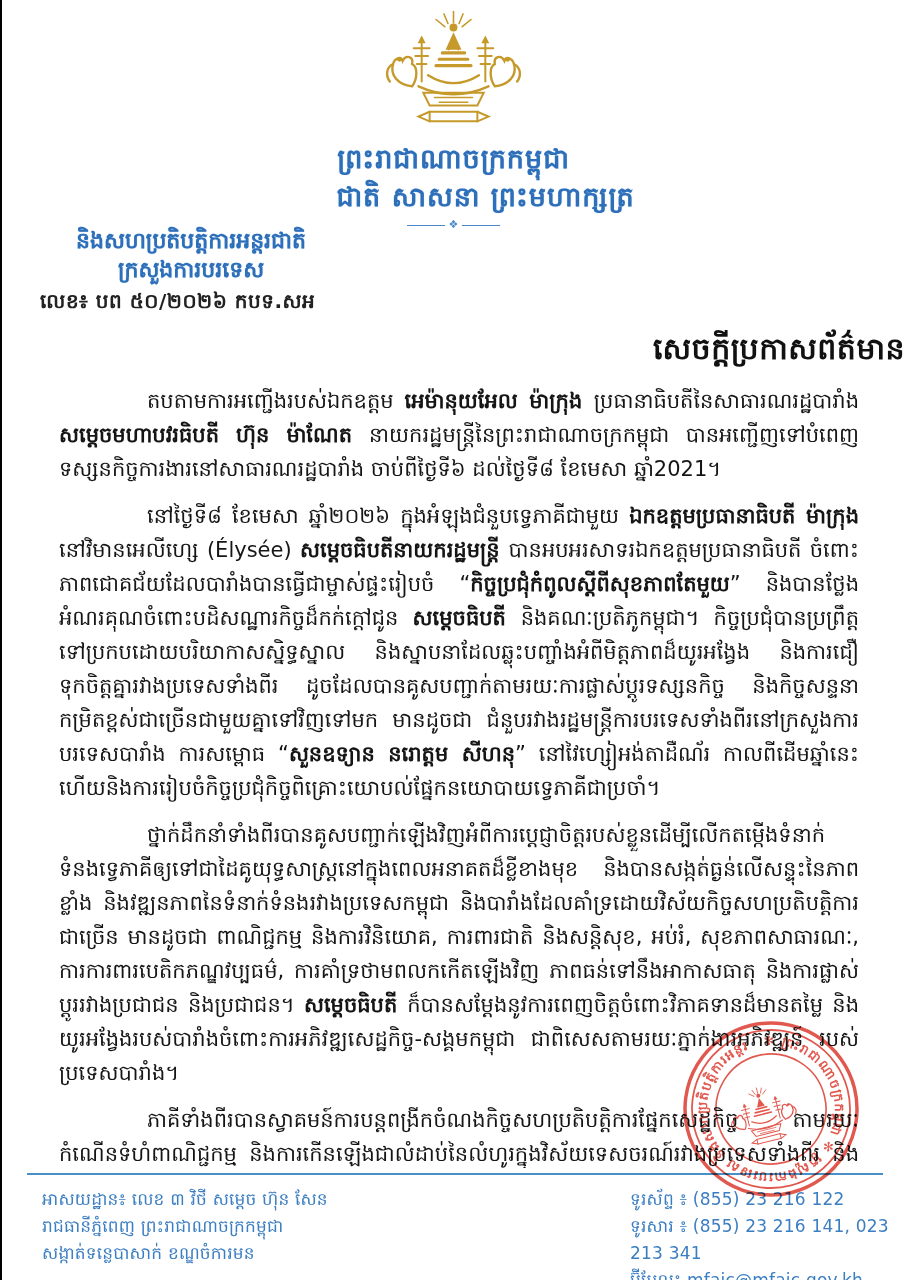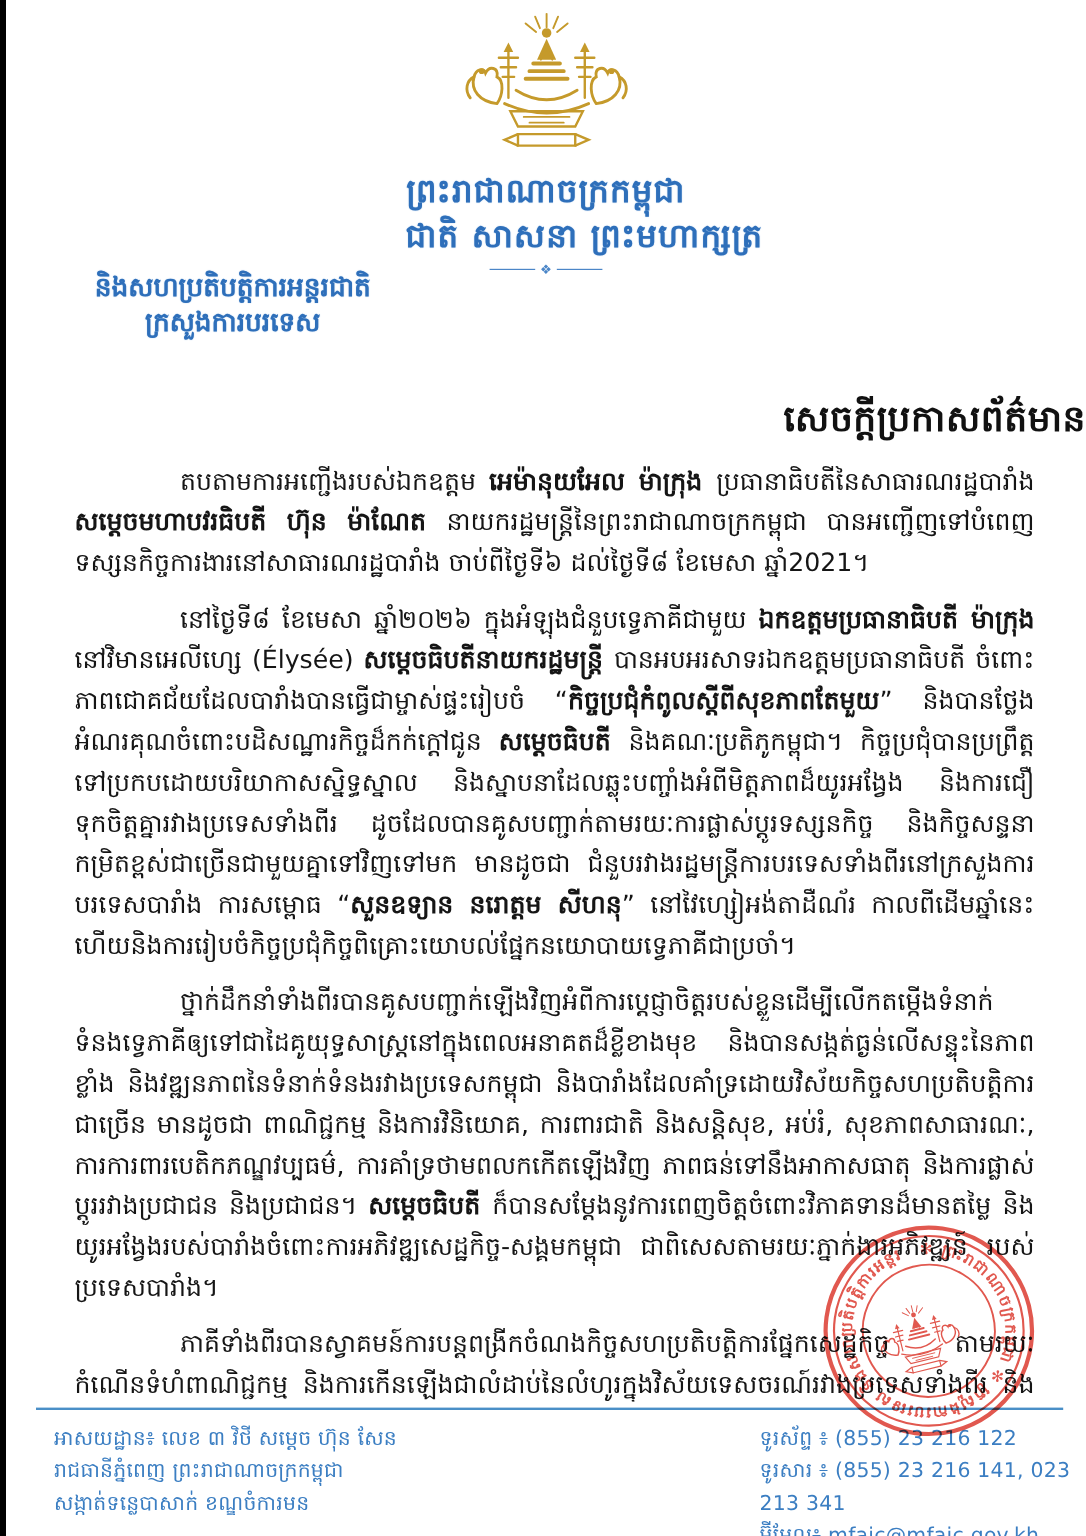--- a/index.html
+++ b/index.html
@@ -2,21 +2,21 @@
 <html><head>
 <meta charset="utf-8">
 <style>
   * { margin:0; padding:0; box-sizing:border-box; }
   html,body { background:#9a9a9a; }
   .page {
     position:relative;
     width:905px; height:1280px;
     margin:0 auto;
     background:#ffffff;
-    border-left:5px solid #000000;
+    border-left:2px solid #000000;
     overflow:hidden;
     font-family:"DejaVu Sans","Liberation Sans",sans-serif;
     color:#1b1b1b;
     padding-left:40px;
   }
 
   
   .emblem-wrap {
     position:absolute; top:8px; left:0; width:100%;
     display:flex; justify-content:center;
@@ -148,20 +148,21 @@
     </svg>
   </div>
 
   <div class="kingdom-line">ព្រះរាជាណាចក្រកម្ពុជា</div>
   <div class="motto-line">ជាតិ សាសនា ព្រះមហាក្សត្រ</div>
   <div class="ornament"><span class="bar"></span><span>❖</span><span class="bar"></span></div>
 
   <div class="letterhead">
     <div class="lh-blue">និងសហប្រតិបត្តិការអន្តរជាតិ</div>
     <div class="lh-blue">ក្រសួងការបរទេស</div>
+    <div class="lh-ref">លេខ៖ បព ៥០/២០២៦ កបទ.សអ</div>
   </div>
 
   <div class="doc-title">សេចក្តីប្រកាសព័ត៌មាន</div>
 
   <div class="body-text">
       <p class="para"><span>តបតាមការអញ្ជើងរបស់ឯកឧត្តម </span><b>អេម៉ានុយអែល ម៉ាក្រុង </b><span>ប្រធានាធិបតីនៃសាធារណរដ្ឋបារាំង </span><b>សម្តេចមហាបវរធិបតី ហ៊ុន ម៉ាណែត </b><span>នាយករដ្ឋមន្ត្រីនៃព្រះរាជាណាចក្រកម្ពុជា បានអញ្ជើញទៅបំពេញទស្សនកិច្ចការងារនៅសាធារណរដ្ឋបារាំង ចាប់ពីថ្ងៃទី៦ ដល់ថ្ងៃទី៨ ខែមេសា ឆ្នាំ2021។</span></p>
       <p class="para"><span>នៅថ្ងៃទី៨ ខែមេសា ឆ្នាំ២០២៦ ក្នុងអំឡុងជំនួបទ្វេភាគីជាមួយ </span><b>ឯកឧត្តមប្រធានាធិបតី ម៉ាក្រុង </b><span>នៅវិមានអេលីហ្សេ (Élysée) </span><b>សម្តេចធិបតីនាយករដ្ឋមន្ត្រី </b><span>បានអបអរសាទរឯកឧត្តមប្រធានាធិបតី ចំពោះភាពជោគជ័យដែលបារាំងបានធ្វើជាម្ចាស់ផ្ទះរៀបចំ “</span><b>កិច្ចប្រជុំកំពូលស្តីពីសុខភាពតែមួយ</b><span>” និងបានថ្លែងអំណរគុណចំពោះបដិសណ្ឋារកិច្ចដ៏កក់ក្តៅជូន </span><b>សម្តេចធិបតី </b><span>និងគណៈប្រតិភូកម្ពុជា។ កិច្ចប្រជុំបានប្រព្រឹត្តទៅប្រកបដោយបរិយាកាសស្និទ្ធស្នាល និងស្នាបនាដែលឆ្លុះបញ្ចាំងអំពីមិត្តភាពដ៏យូរអង្វែង និងការជឿទុកចិត្តគ្នារវាងប្រទេសទាំងពីរ ដូចដែលបានគូសបញ្ជាក់តាមរយៈការផ្លាស់ប្តូរទស្សនកិច្ច និងកិច្ចសន្ទនាកម្រិតខ្ពស់ជាច្រើនជាមួយគ្នាទៅវិញទៅមក មានដូចជា ជំនួបរវាងរដ្ឋមន្ត្រីការបរទេសទាំងពីរនៅក្រសួងការបរទេសបារាំង ការសម្ពោធ “</span><b>សួនឧទ្យាន នរោត្តម សីហនុ</b><span>” នៅវៃហ្សៀអង់តាដឺណ័រ កាលពីដើមឆ្នាំនេះ ហើយនិងការរៀបចំកិច្ចប្រជុំកិច្ចពិគ្រោះយោបល់ផ្នែកនយោបាយទ្វេភាគីជាប្រចាំ។</span></p>
       <p class="para"><span>ថ្នាក់ដឹកនាំទាំងពីរបានគូសបញ្ជាក់ឡើងវិញអំពីការប្តេជ្ញាចិត្តរបស់ខ្លួនដើម្បីលើកតម្កើងទំនាក់ទំនងទ្វេភាគីឲ្យទៅជាដៃគូយុទ្ធសាស្ត្រនៅក្នុងពេលអនាគតដ៏ខ្លីខាងមុខ និងបានសង្កត់ធ្ងន់លើសន្ទុះនៃភាពខ្លាំង និងវឌ្ឍនភាពនៃទំនាក់ទំនងរវាងប្រទេសកម្ពុជា និងបារាំងដែលគាំទ្រដោយវិស័យកិច្ចសហប្រតិបត្តិការជាច្រើន មានដូចជា ពាណិជ្ជកម្ម និងការវិនិយោគ, ការពារជាតិ និងសន្តិសុខ, អប់រំ, សុខភាពសាធារណៈ, ការការពារបេតិកភណ្ឌវប្បធម៌, ការគាំទ្រថាមពលកកើតឡើងវិញ ភាពធន់ទៅនឹងអាកាសធាតុ និងការផ្លាស់ប្តូររវាងប្រជាជន និងប្រជាជន។ </span><b>សម្តេចធិបតី </b><span>ក៏បានសម្តែងនូវការពេញចិត្តចំពោះវិភាគទានដ៏មានតម្លៃ និងយូរអង្វែងរបស់បារាំងចំពោះការអភិវឌ្ឍសេដ្ឋកិច្ច-សង្គមកម្ពុជា ជាពិសេសតាមរយៈភ្នាក់ងារអភិវឌ្ឍន៍ របស់ប្រទេសបារាំង។</span></p>
       <p class="para"><span>ភាគីទាំងពីរបានស្វាគមន៍ការបន្តពង្រីកចំណងកិច្ចសហប្រតិបត្តិការផ្នែកសេដ្ឋកិច្ច តាមរយៈកំណើនទំហំពាណិជ្ជកម្ម និងការកើនឡើងជាលំដាប់នៃលំហូរក្នុងវិស័យទេសចរណ៍រវាងប្រទេសទាំងពីរ និងក៏បានកត់សម្គាល់អំពីគម្រោងសហប្រតិបត្តិការដែលកំពុងដំណើរការ និងនាពេលអនាគត ជា</span></p>
     </div>

